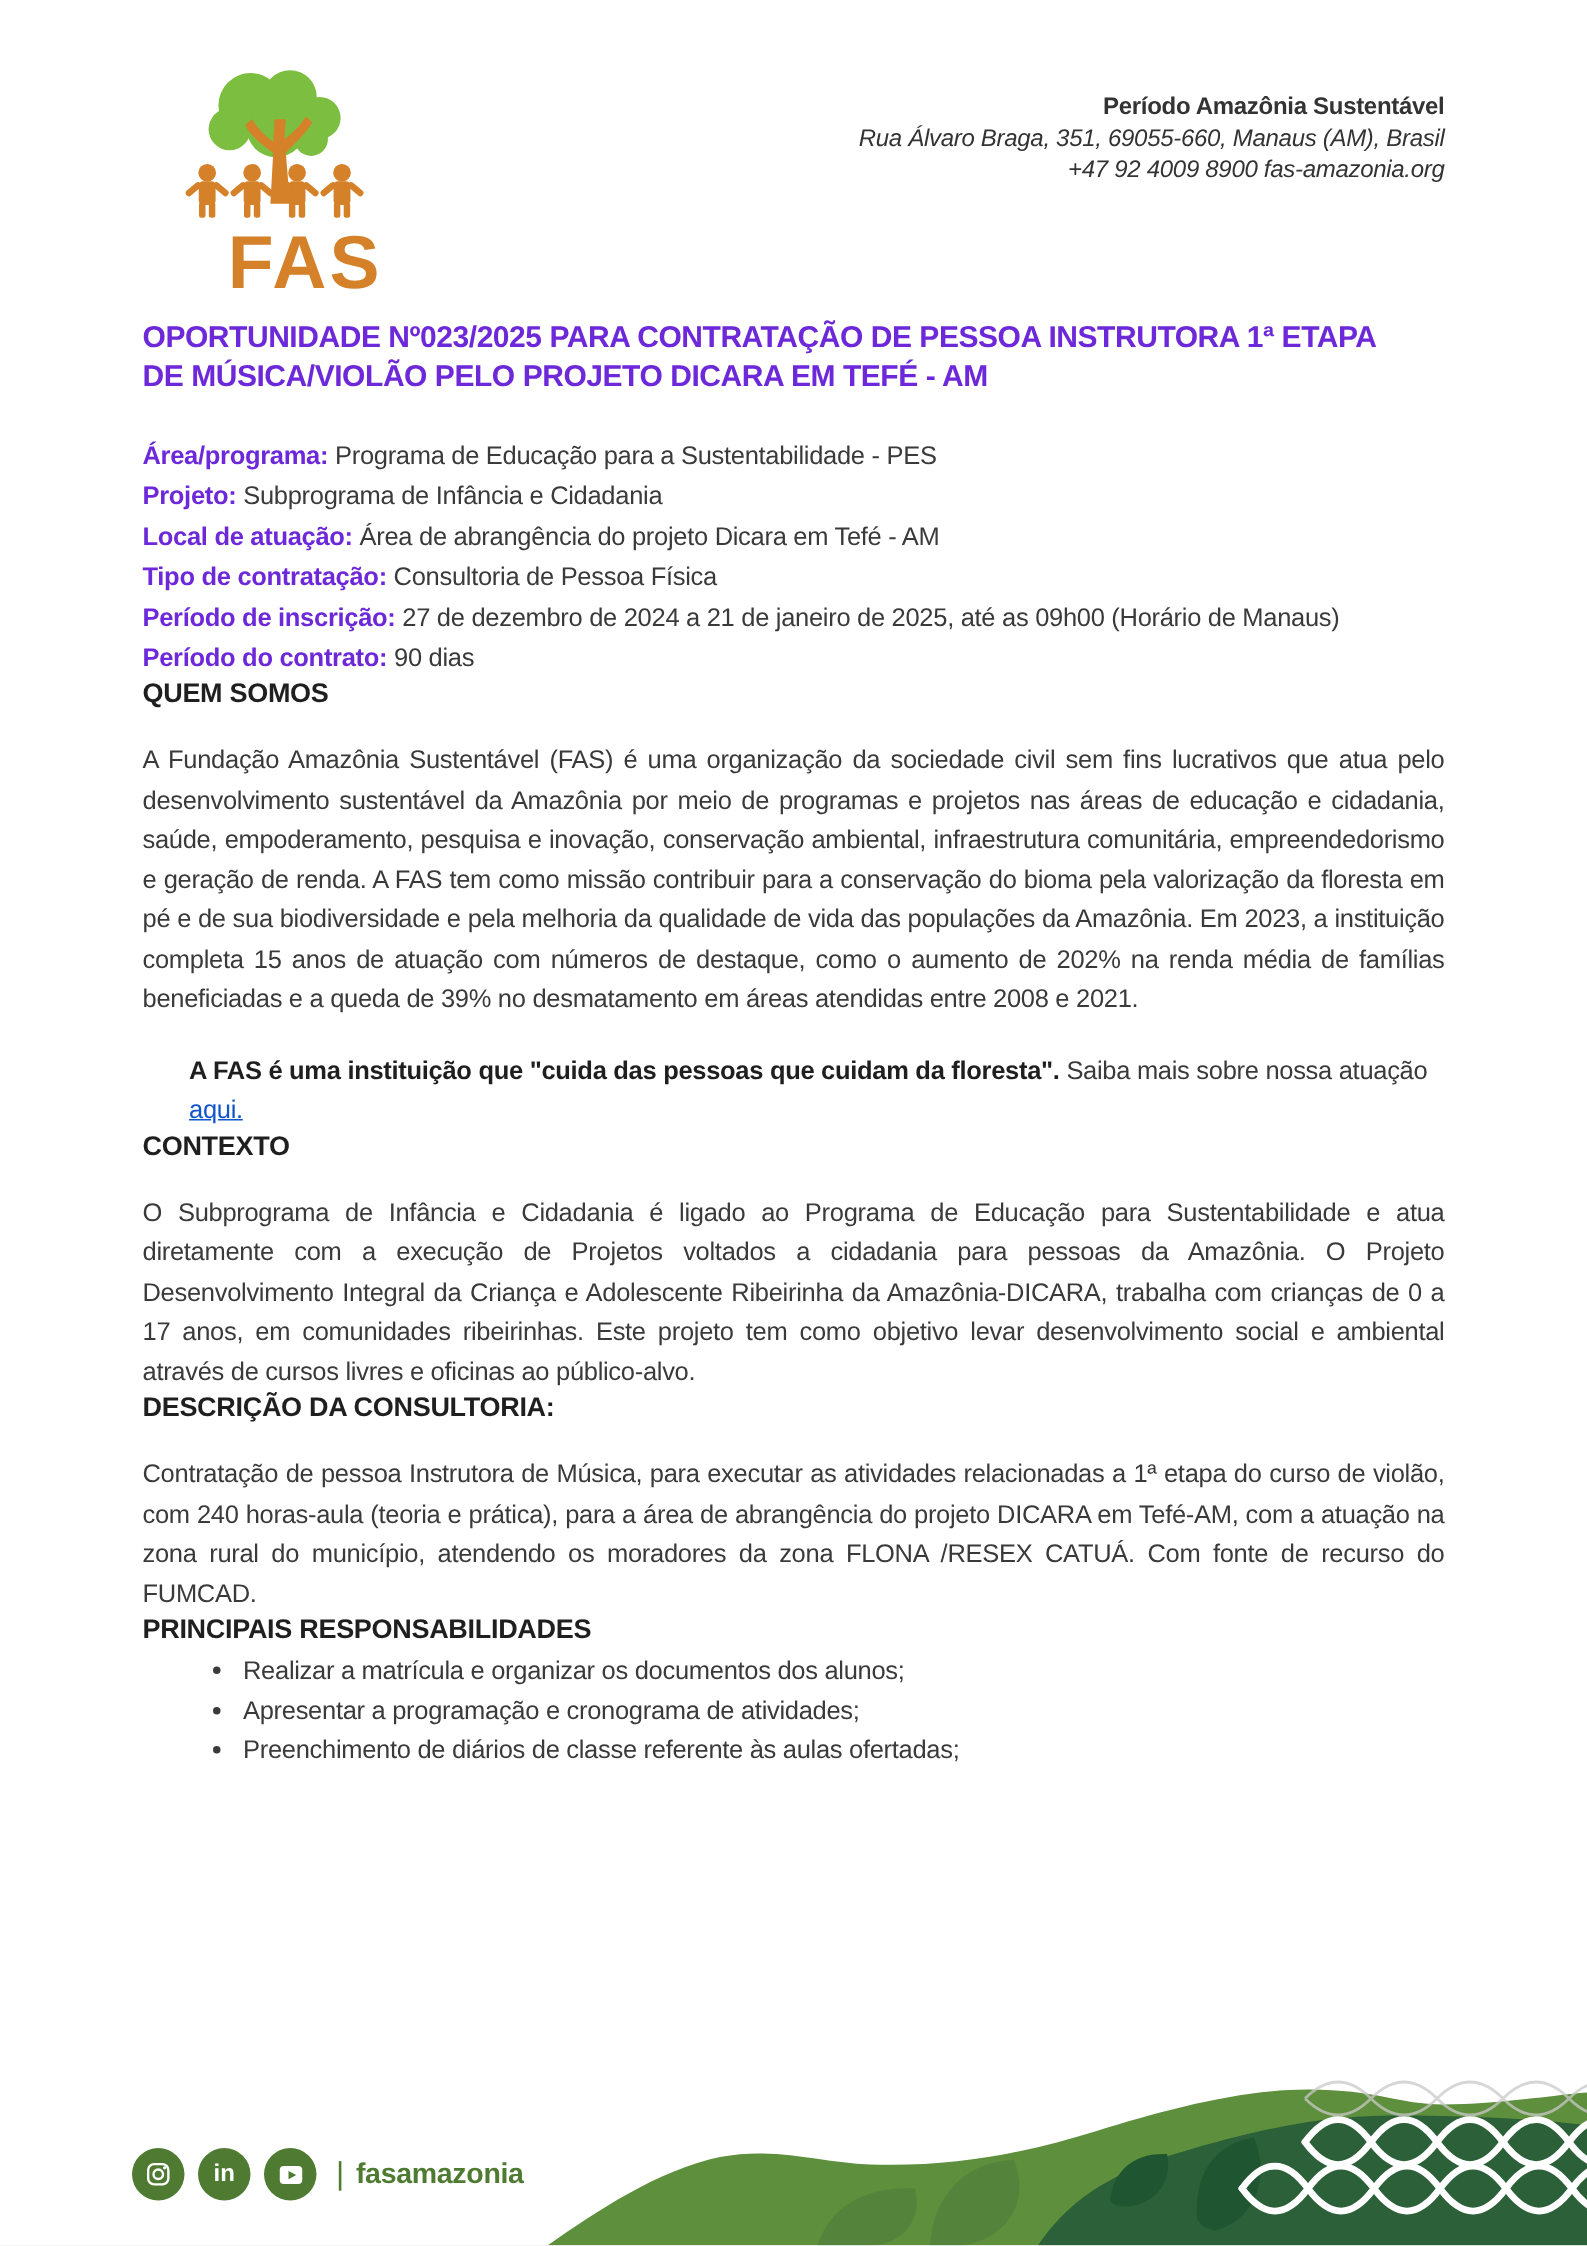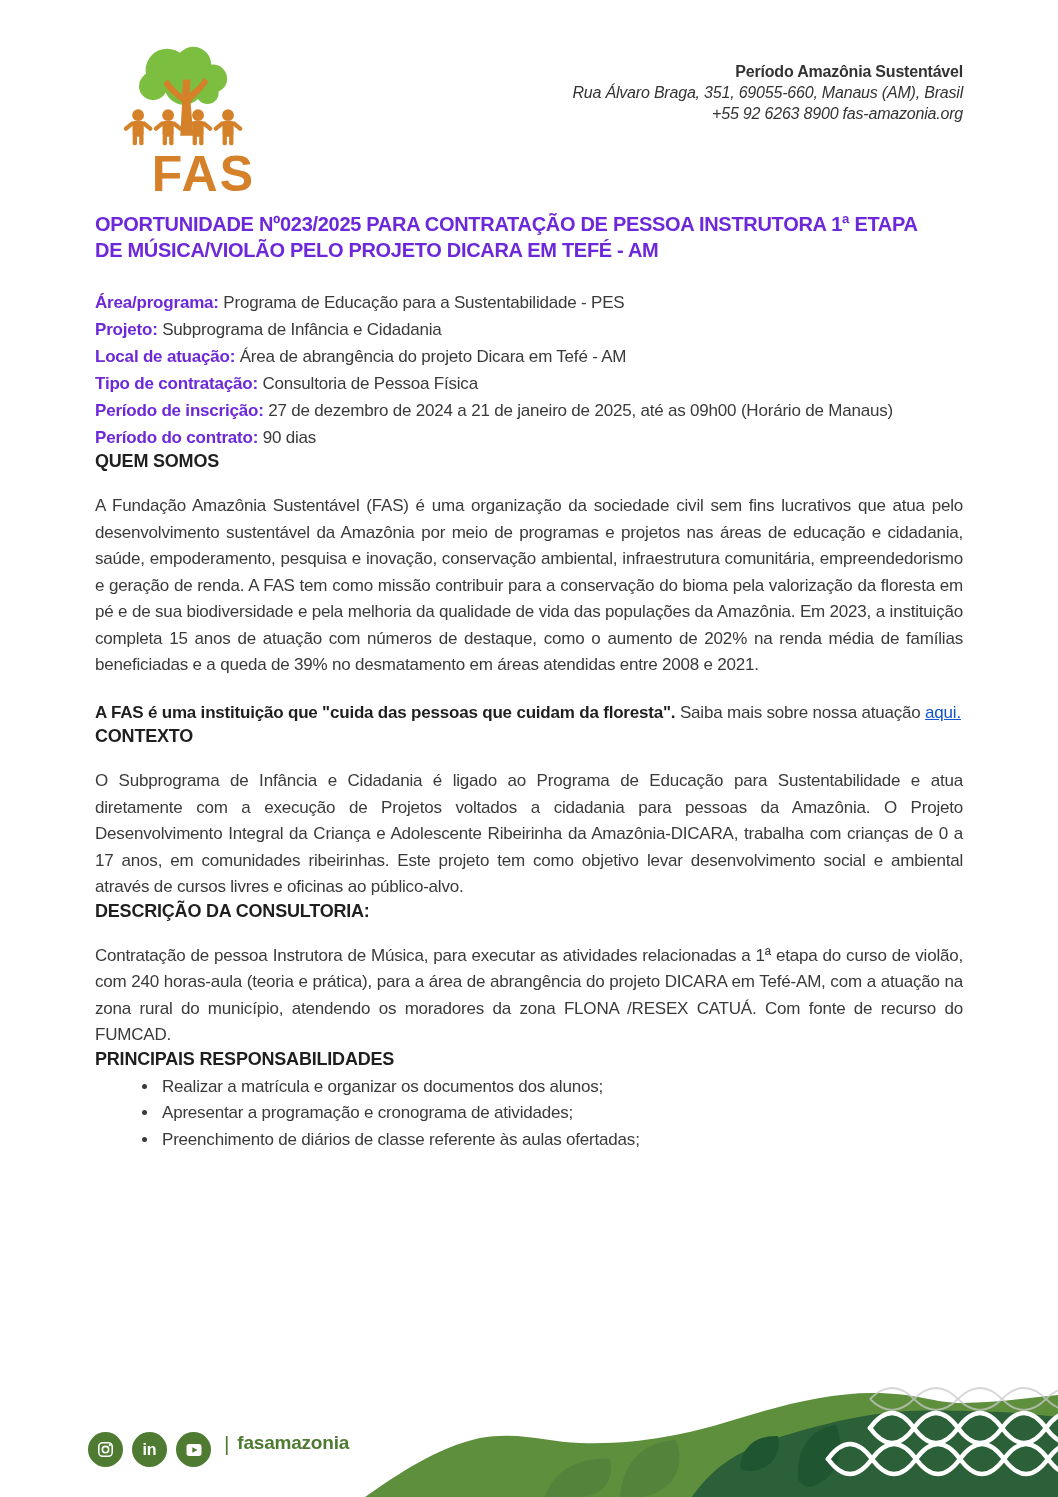--- a/index.html
+++ b/index.html
@@ -29,21 +29,21 @@
 
   h2 { font-size:18px; font-weight:700; color:#1f1f1f; letter-spacing:-0.2px; }
   p.body { font-size:17px; line-height:26.5px; text-align:justify; margin-top:21px; }
   .bstrong { font-weight:700; color:#1f1f1f; }
   a.doc-link { color:#1155CC; text-decoration:underline; }
 
   ul.resp { margin-top:4px; padding-left:64px; }
   ul.resp li { font-size:17px; line-height:26px; padding-left:3px; margin-bottom:0.5px; }
 
   
-  .social { position:absolute; left:88px; top:1432px; display:flex; align-items:flex-start; z-index:3; }
+  .social { position:absolute; left:88px; top:1432px; display:flex; align-items:center; z-index:3; }
   .circle { width:35px; height:35px; border-radius:50%; background:#4E7B31; display:flex; align-items:center; justify-content:center; margin-right:9px; cursor:pointer; }
   .in-glyph { color:#fff; font-weight:700; font-size:16px; letter-spacing:0; }
   .sep { color:#4E7B31; font-size:21px; margin:0 8px 0 4px; font-weight:400; }
   .handle { color:#4E7B31; font-weight:700; font-size:19px; letter-spacing:-0.2px; }
   .wave { position:absolute; right:0; bottom:0; z-index:1; }
 </style>
 </head>
 <body>
 
 <div id="page">
@@ -77,42 +77,42 @@
           <use href="#person" transform="translate(21,93)"></use>
           <use href="#person" transform="translate(53,93)"></use>
           <use href="#person" transform="translate(85,93)"></use>
           <use href="#person" transform="translate(117,93)"></use>
         </svg>
         <div class="logo-word">FAS</div>
       </div>
       <div class="contact">
         <div class="org">Período Amazônia Sustentável</div>
         <div class="addr">Rua Álvaro Braga, 351, 69055-660, Manaus (AM), Brasil</div>
-        <div class="addr">+55 92 6263 8900   fas-amazonia.org</div>
+        <div class="addr">+47 92 4009 8900   fas-amazonia.org</div>
       </div>
     </div>
 
     <div class="title">
       <div>OPORTUNIDADE Nº023/2025 PARA CONTRATAÇÃO DE PESSOA INSTRUTORA 1ª ETAPA</div>
       <div>DE MÚSICA/VIOLÃO PELO PROJETO DICARA EM TEFÉ - AM</div>
     </div>
 
     <div class="meta">
       <div><span class="lbl">Área/programa:</span><span> Programa de Educação para a Sustentabilidade - PES</span></div>
       <div><span class="lbl">Projeto:</span><span> Subprograma de Infância e Cidadania</span></div>
       <div><span class="lbl">Local de atuação:</span><span> Área de abrangência do projeto Dicara em Tefé - AM</span></div>
       <div><span class="lbl">Tipo de contratação:</span><span> Consultoria de Pessoa Física</span></div>
       <div><span class="lbl">Período de inscrição:</span><span> 27 de dezembro de 2024 a 21 de janeiro de 2025, até as 09h00 (Horário de Manaus)</span></div>
       <div><span class="lbl">Período do contrato:</span><span> 90 dias</span></div>
     </div>
 
     <h2>QUEM SOMOS</h2>
     <p class="body">A Fundação Amazônia Sustentável (FAS) é uma organização da sociedade civil sem fins lucrativos que atua pelo desenvolvimento sustentável da Amazônia por meio de programas e projetos nas áreas de educação e cidadania, saúde, empoderamento, pesquisa e inovação, conservação ambiental, infraestrutura comunitária, empreendedorismo e geração de renda. A FAS tem como missão contribuir para a conservação do bioma pela valorização da floresta em pé e de sua biodiversidade e pela melhoria da qualidade de vida das populações da Amazônia. Em 2023, a instituição completa 15 anos de atuação com números de destaque, como o aumento de 202% na renda média de famílias beneficiadas e a queda de 39% no desmatamento em áreas atendidas entre 2008 e 2021.</p>
 
-    <p class="body" style="text-align:left;"><span class="bstrong">A FAS é uma instituição que "cuida das pessoas que cuidam da floresta".</span><span> Saiba mais sobre nossa atuação </span><a class="doc-link" href="#">aqui.</a></p>
+    <p class="body" style="text-align:left;margin-left:31px;"><span class="bstrong">A FAS é uma instituição que "cuida das pessoas que cuidam da floresta".</span><span> Saiba mais sobre nossa atuação </span><a class="doc-link" href="#">aqui.</a></p>
 
     <h2>CONTEXTO</h2>
     <p class="body">O Subprograma de Infância e Cidadania é ligado ao Programa de Educação para Sustentabilidade e atua diretamente com a execução de Projetos voltados a cidadania para pessoas da Amazônia. O Projeto Desenvolvimento Integral da Criança e Adolescente Ribeirinha da Amazônia-DICARA, trabalha com crianças de 0 a 17 anos, em comunidades ribeirinhas. Este projeto tem como objetivo levar desenvolvimento social e ambiental através de cursos livres e oficinas ao público-alvo.</p>
 
     <h2>DESCRIÇÃO DA CONSULTORIA:</h2>
     <p class="body">Contratação de pessoa Instrutora de Música, para executar as atividades relacionadas a 1ª etapa do curso de violão, com 240 horas-aula (teoria e prática), para a área de abrangência do projeto DICARA em Tefé-AM, com a atuação na zona rural do município, atendendo os moradores da zona FLONA /RESEX CATUÁ. Com fonte de recurso do FUMCAD.</p>
 
     <h2>PRINCIPAIS RESPONSABILIDADES</h2>
     <ul class="resp">
       <li>Realizar a matrícula e organizar os documentos dos alunos;</li>

